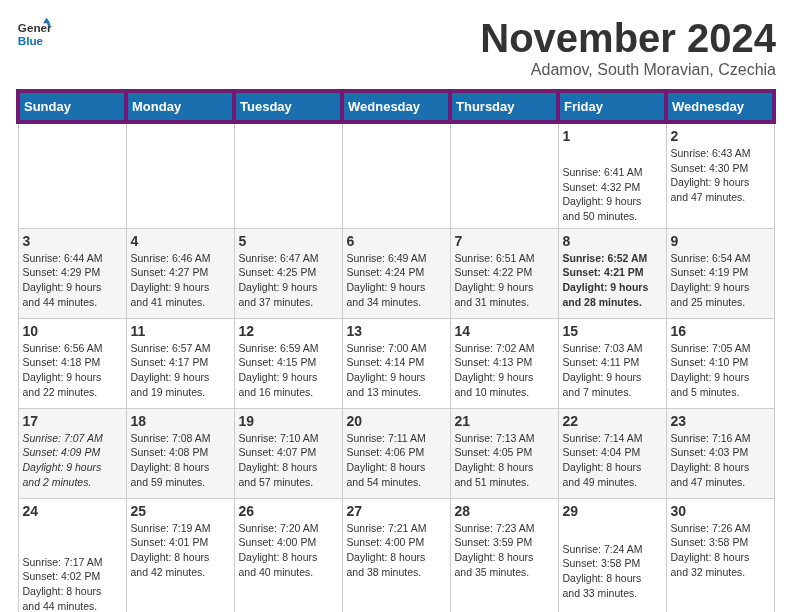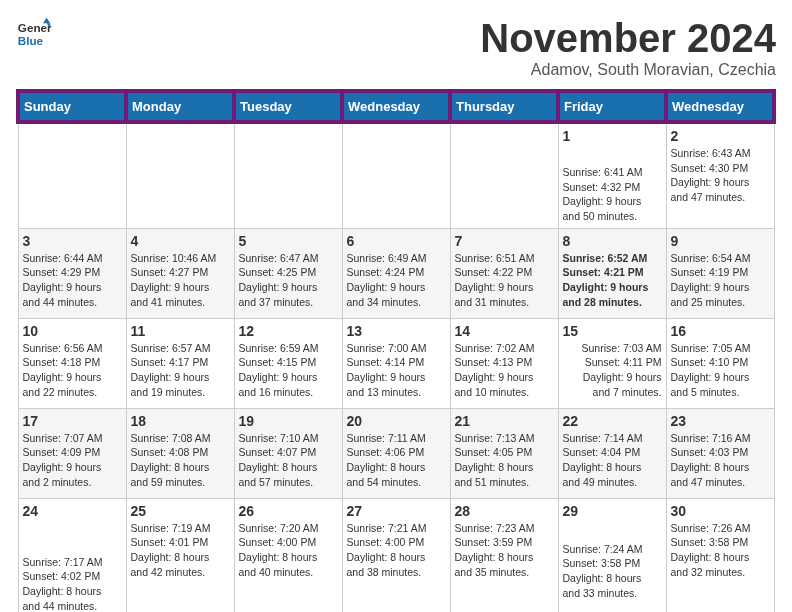--- a/index.html
+++ b/index.html
@@ -133,21 +133,21 @@
       <tr>
         <td>
           <span class="day-number">3</span>
           <div class="day-info" style="white-space: pre-line;">Sunrise: 6:44 AM
 Sunset: 4:29 PM
 Daylight: 9 hours
 and 44 minutes.</div>
         </td>
         <td>
           <span class="day-number">4</span>
-          <div class="day-info" style="white-space: pre-line;">Sunrise: 10:46 AM
+          <div class="day-info" style="white-space: pre-line;">Sunrise: 6:46 AM
 Sunset: 4:27 PM
 Daylight: 9 hours
 and 41 minutes.</div>
         </td>
         <td>
           <span class="day-number">5</span>
           <div class="day-info" style="white-space: pre-line;">Sunrise: 6:47 AM
 Sunset: 4:25 PM
 Daylight: 9 hours
 and 37 minutes.</div>
@@ -212,37 +212,37 @@
         </td>
         <td>
           <span class="day-number">14</span>
           <div class="day-info" style="white-space: pre-line;">Sunrise: 7:02 AM
 Sunset: 4:13 PM
 Daylight: 9 hours
 and 10 minutes.</div>
         </td>
         <td>
           <span class="day-number">15</span>
-          <div class="day-info" style="white-space: pre-line; text-align: right;">Sunrise: 7:03 AM
+          <div class="day-info" style="white-space: pre-line;">Sunrise: 7:03 AM
 Sunset: 4:11 PM
 Daylight: 9 hours
 and 7 minutes.</div>
         </td>
         <td>
           <span class="day-number">16</span>
           <div class="day-info" style="white-space: pre-line;">Sunrise: 7:05 AM
 Sunset: 4:10 PM
 Daylight: 9 hours
 and 5 minutes.</div>
         </td>
       </tr>
       <tr>
         <td>
           <span class="day-number">17</span>
-          <div class="day-info" style="white-space: pre-line;">Sunrise: 7:07 AM
+          <div class="day-info" style="white-space: pre-line; font-style: italic;">Sunrise: 7:07 AM
 Sunset: 4:09 PM
 Daylight: 9 hours
 and 2 minutes.</div>
         </td>
         <td>
           <span class="day-number">18</span>
           <div class="day-info" style="white-space: pre-line;">Sunrise: 7:08 AM
 Sunset: 4:08 PM
 Daylight: 8 hours
 and 59 minutes.</div>

